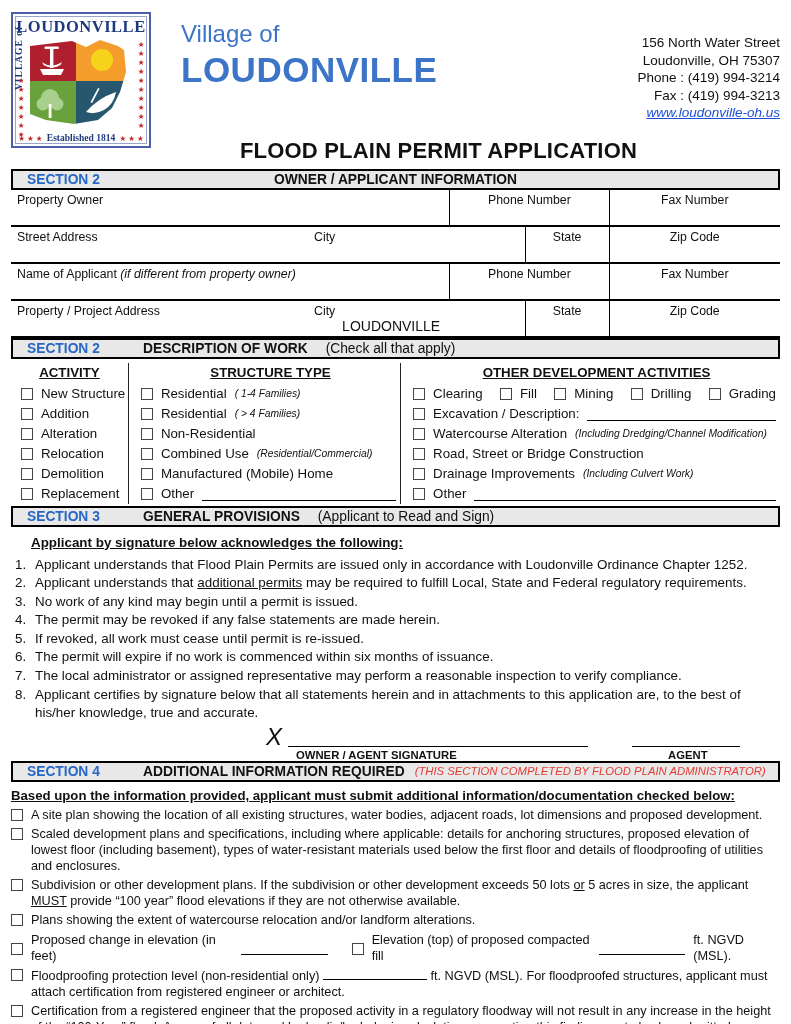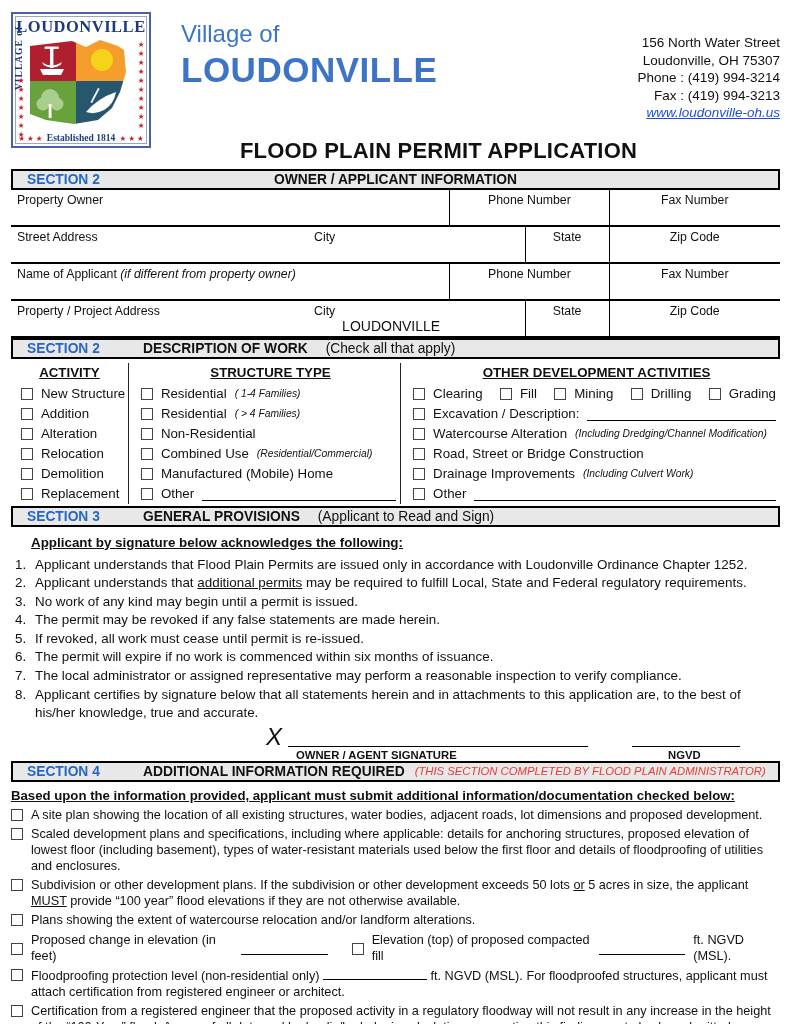--- a/index.html
+++ b/index.html
@@ -355,21 +355,21 @@
         <span class="s3-num">8.</span>
         <div>Applicant certifies by signature below that all statements herein and in attachments to this application are, to the best of his/her knowledge, true and accurate.</div>
       </div>
     <div class="sig-row">
       <span class="sig-x">X</span>
       <span class="sig-line sig-main"></span>
       <span class="sig-line sig-date"></span>
     </div>
     <div class="sig-caps">
       <span class="cap-owner">OWNER / AGENT SIGNATURE</span>
-      <span class="cap-date">NGVD</span>
+      <span class="cap-date">AGENT</span>
     </div>
   </div>
 
   <div class="sec-hd">
     <span class="sec-label">SECTION 4</span>
     <span class="sec-title">ADDITIONAL INFORMATION REQUIRED</span>
     <span class="sec-note">(THIS SECTION COMPLETED BY FLOOD PLAIN ADMINISTRATOR)</span>
   </div>
   <div class="s4-body">
     <div class="s4-intro">Based upon the information provided, applicant must submit additional information/documentation checked below:</div>

